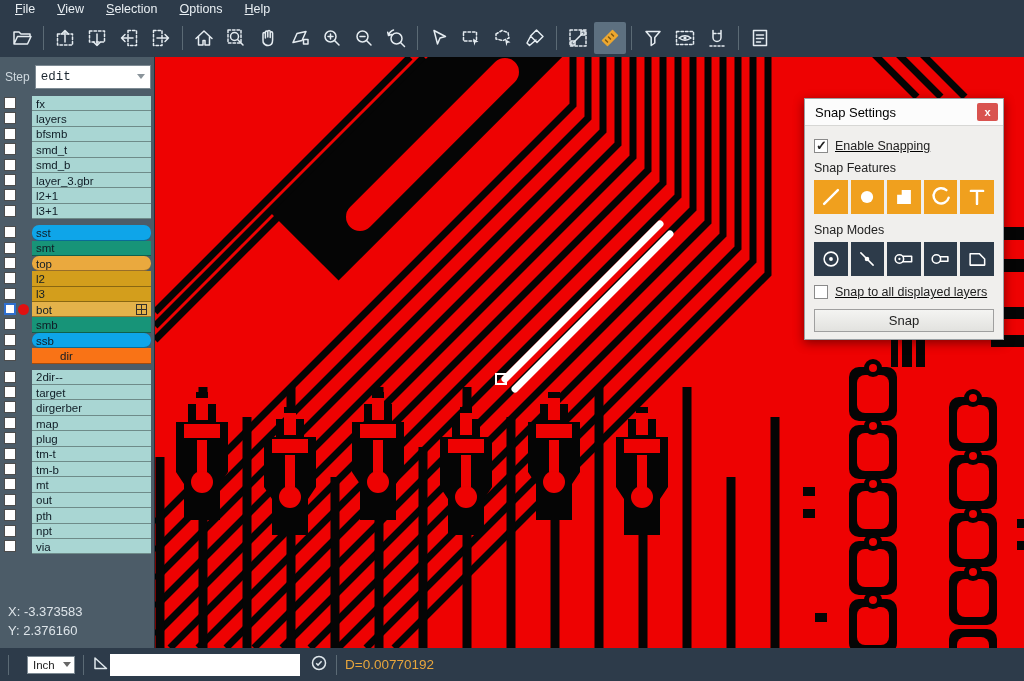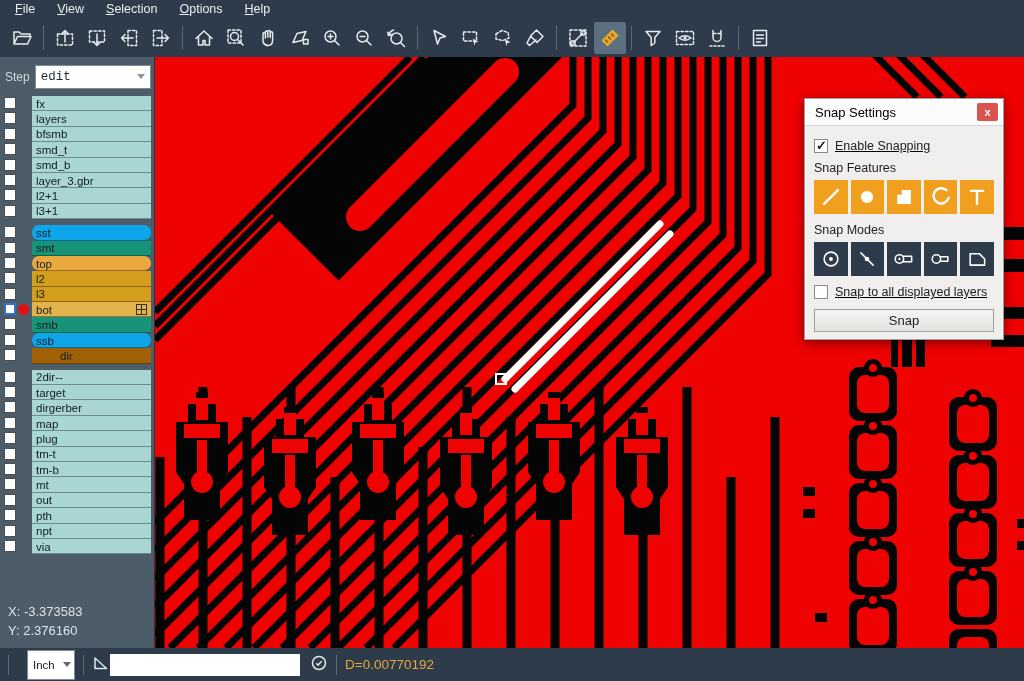--- a/index.html
+++ b/index.html
@@ -38,21 +38,21 @@
   .cell { flex:1; height:100%; margin-right:3px; font-size:11.5px; color:#101d26; padding:1px 0 0 4px;
           border-bottom:1px solid rgba(0,0,0,0.35); white-space:nowrap; overflow:hidden; display:flex; align-items:center; }
   .grid-glyph { margin-left:auto; margin-right:4px; width:11px; height:11px; border:1px solid #35302a; flex:none;
      background: linear-gradient(#35302a,#35302a) 50% 0/1px 100% no-repeat, linear-gradient(#35302a,#35302a) 0 50%/100% 1px no-repeat; }
   .c-cyan  { background:#a9d6d3; }
   .c-white { background:#0ea5e9;border-radius:7px; }
   .c-teal  { background:#179478; }
   .c-amber { background:#eaa93e;border-radius:7px; }
   .c-gold  { background:#d39e1c; }
   .c-bot   { background:#e4b24a; }
-  .c-gray  { background:#a16207;padding-left:28px; }
+  .c-gray  { background:#f97316;padding-left:28px; }
   #coords { position:absolute; left:8px; bottom:8px; color:#dde4e9; font-size:13px; line-height:19px; }
 
   
   #canvas-wrap { position:absolute; left:155px; top:57px; width:869px; height:591px; background:#ee0202; }
   #canvas-wrap svg { display:block; }
 
   
   #snap-dialog { position:absolute; left:804px; top:98px; width:200px; height:242px; background:#f0efed;
                  border:1px solid #9aa0a4; box-shadow:0 3px 10px rgba(0,0,0,0.45); }
   #snap-title-bar { height:27px; background:#fcfcfc; border-bottom:1px solid #d7d7d5; display:flex; align-items:center; padding:0 5px 0 10px; }
@@ -70,21 +70,21 @@
   .fbtn svg { stroke:#fff; fill:none; stroke-width:3.2; stroke-linecap:round; }
   .mbtn { width:34px; height:34px; background:#2d3b4a; display:flex; align-items:center; justify-content:center; }
   .mbtn svg { stroke:#fff; fill:none; stroke-width:2; stroke-linecap:round; stroke-linejoin:round; }
   #snap-close-btn { width:100%; height:23px; background:linear-gradient(#f4f4f2,#e2e2df); border:1px solid #9f9f9f;
                     font-size:13px; color:#222; font-family:"Liberation Sans",sans-serif; margin-top:2px; }
 
   
   #statusbar { position:absolute; left:0; top:648px; width:1024px; height:33px; background:#2d3b4a;
                display:flex; align-items:center; }
   .ssep { width:1px; height:20px; background:#5b6a75; margin:0 8px; flex:none; }
-  #unit-select { width:48px; height:30px; background:#fff; border:1px solid #7d8a93; display:flex; align-items:center; margin-left:10px; }
+  #unit-select { width:48px; height:18px; background:#fff; border:1px solid #7d8a93; display:flex; align-items:center; margin-left:10px; }
   #unit-value { flex:1; font-size:11.5px; color:#222; padding-left:5px; }
   #unit-select .chev { margin:0 3px; border-top-color:#666; }
   #corner-icon svg, #check-icon svg { stroke:#dfe7ec; fill:none; stroke-width:1.5; stroke-linejoin:round; }
   #cmd-input { width:190px; height:22px; border:none; background:#fff; font-size:12px; padding:0 5px; }
   #check-icon { margin-left:10px; }
   #distance { color:#e8a63c; font-size:13.5px; }
 </style>
 </head>
 <body>
 

